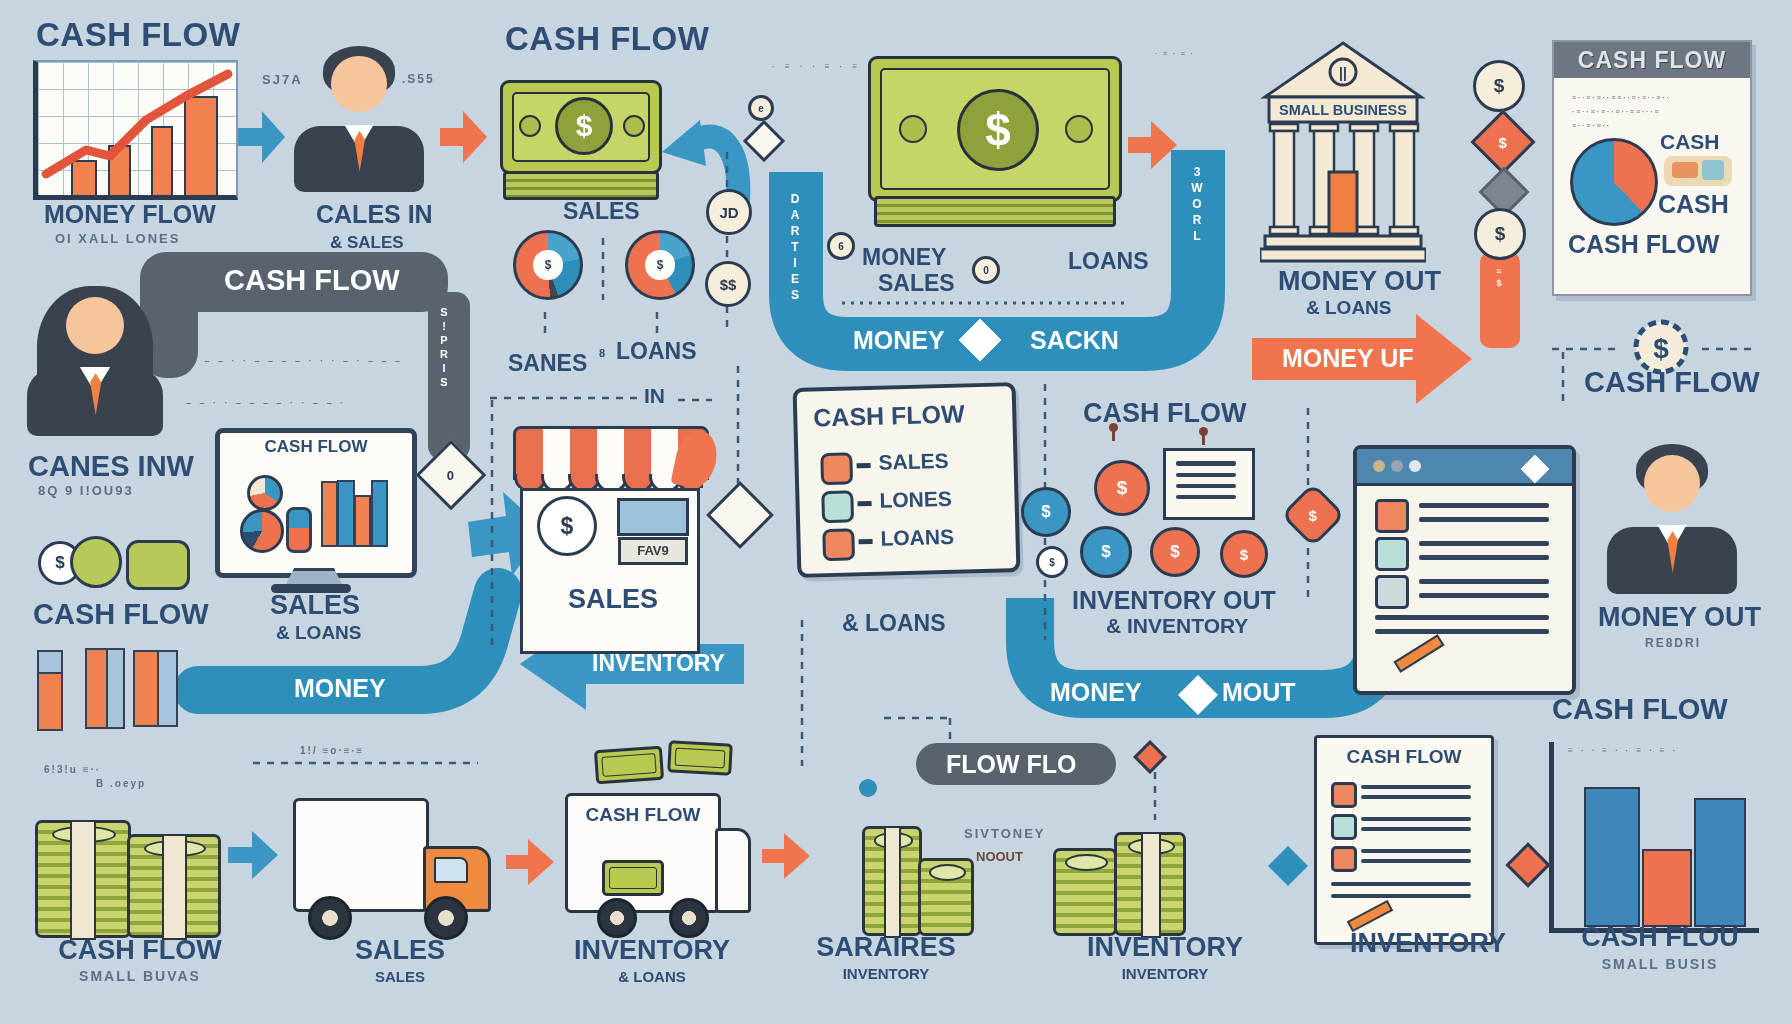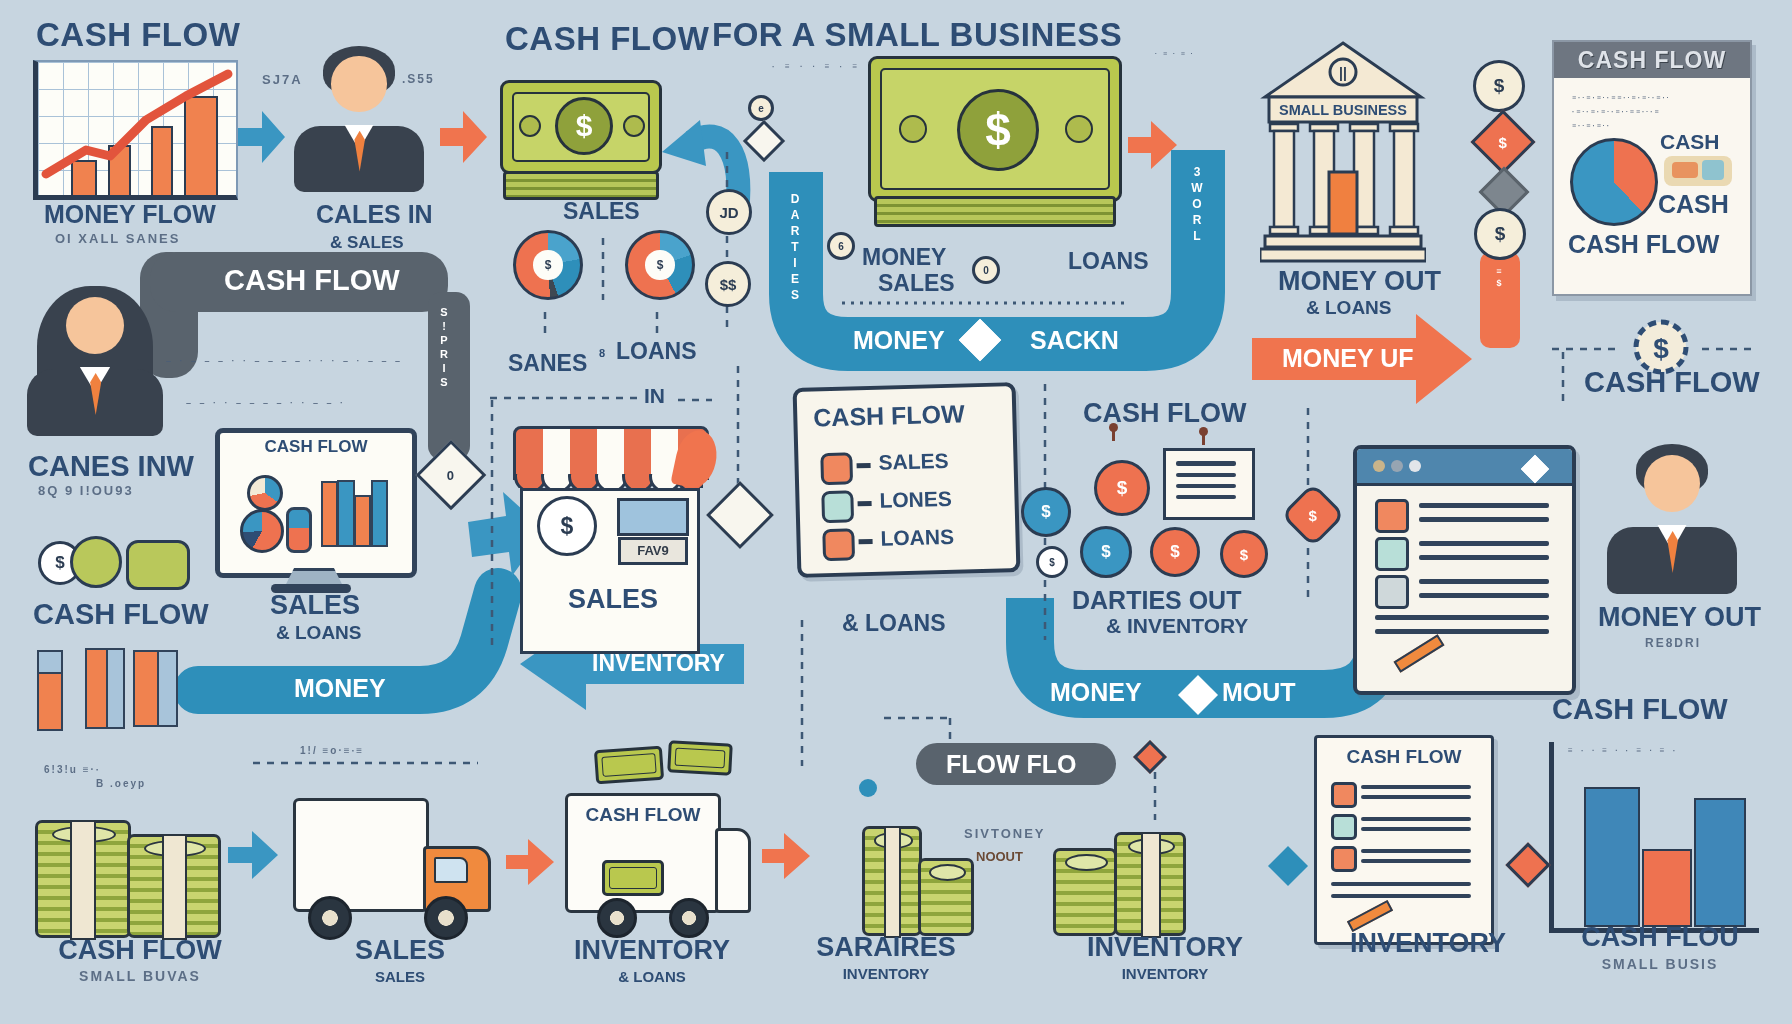--- a/index.html
+++ b/index.html
@@ -101,36 +101,35 @@
   <div class="ab" style="left:33px;top:60px;width:198px;height:133px;background:#fdfdf8;border:2px solid #7e99b5;border-left:5px solid #2b3c52;border-bottom:5px solid #2b3c52;background-image:linear-gradient(#a9c2d8 1.5px,transparent 1.5px),linear-gradient(90deg,#a9c2d8 1.5px,transparent 1.5px);background-size:25px 27px">
     <div class="ab" style="left:33px;top:98px;width:22px;height:33px;background:#f0824f;border:2px solid #2b3c52"></div>
     <div class="ab" style="left:70px;top:83px;width:19px;height:48px;background:#f0824f;border:2px solid #2b3c52"></div>
     <div class="ab" style="left:113px;top:64px;width:18px;height:67px;background:#f0824f;border:2px solid #2b3c52"></div>
     <div class="ab" style="left:146px;top:34px;width:30px;height:97px;background:#f0824f;border:2px solid #2b3c52"></div>
     <svg class="ab" style="left:0;top:0" width="198" height="133">
         <polyline points="8,112 48,88 72,94 108,58 148,34 190,12" fill="none" stroke="#e2543c" stroke-width="9" stroke-linecap="round" stroke-linejoin="round"></polyline>
       </svg>
   </div>
   <div class="ab t s26" style="left:44px;top:200px">MONEY FLOW</div>
-  <div class="ab g s14" style="left:55px;top:231px">OI XALL SANES</div>
+  <div class="ab g s14" style="left:55px;top:231px">OI XALL LONES</div>
   <div class="ab g s14" style="left:262px;top:72px">SJ7A</div>
 
   <div class="ab avatar" style="left:293px;top:46px;width:132px;height:146px">
     <div class="hair"></div>
       <div class="face"></div>
     <div class="body"></div>
       <div class="collar"></div>
       <div class="tie"></div>
   </div>
   <div class="ab t s26" style="left:316px;top:200px">CALES IN</div>
   <div class="ab t s18" style="left:330px;top:233px">&amp; SALES</div>
   <div class="ab g s13" style="left:402px;top:72px">.S55</div>
 
   <div class="ab t s34" style="left:505px;top:20px">CASH FLOW</div>
-  <div class="ab t s34" style="left:712px;top:16px">FOR A SMALL BUSINESS</div>
   <div class="ab g s9" style="left:772px;top:62px;letter-spacing:4px">· ≡ ∙ ∙ ≡ · ≡ ∙ · · ≡ ∙ ≡ · ∙ ≡ · ∙ ∙ ≡ ·</div>
   <div class="ab g s8" style="left:1155px;top:50px">∙ ≡ ∙ ≡ ∙</div>
 
   <div class="ab bill" style="left:500px;top:80px;width:156px;height:88px">
     <div class="bill-in"></div>
     <div class="bill-c" style="left:52px;top:14px;width:52px;height:52px;font-size:30px">$</div>
     <div class="bill-d" style="left:16px;top:32px;width:18px;height:18px"></div>
     <div class="bill-d" style="left:120px;top:32px;width:18px;height:18px"></div>
   </div>
   <div class="ab stack" style="left:503px;top:171px;width:150px;height:23px"></div>
@@ -320,21 +319,21 @@
   <div class="ab coin or s18" style="left:1150px;top:527px;width:44px;height:44px">$</div>
   <div class="ab coin or s16" style="left:1220px;top:530px;width:42px;height:42px">$</div>
   <div class="ab coin bl s18" style="left:1021px;top:487px;width:44px;height:44px">$</div>
   <div class="ab coin s11" style="left:1036px;top:546px;width:26px;height:26px;background:#fff">$</div>
   <div class="ab" style="left:1163px;top:448px;width:86px;height:66px;background:#fbf8f0;border:3px solid #2b3c52">
     <div class="ln" style="left:10px;top:10px;width:60px;height:5px"></div>
     <div class="ln" style="left:10px;top:22px;width:60px;height:4px"></div>
     <div class="ln" style="left:10px;top:33px;width:60px;height:4px"></div>
     <div class="ln" style="left:10px;top:44px;width:60px;height:4px"></div>
   </div>
-  <div class="ab t s26" style="left:1072px;top:586px">DARTIES OUT</div>
+  <div class="ab t s26" style="left:1072px;top:586px">INVENTORY OUT</div>
   <div class="ab t s22" style="left:1106px;top:614px">&amp; INVENTORY</div>
   <div class="ab dia or" style="left:1290px;top:492px;width:40px;height:40px;border-radius:12px">
       <span class="unrot s16">$</span>
     </div>
 
   <div class="ab" style="left:1353px;top:445px;width:215px;height:242px;background:#f7f4ec;border:4px solid #2b3c52;border-radius:8px;box-shadow:4px 5px 0 rgba(90,110,130,.25)">
     <div class="ab" style="left:0;top:0;width:100%;height:34px;background:#4f86ad;border-bottom:3px solid #2b3c52;border-radius:4px 4px 0 0">
       <div class="ab" style="left:16px;top:11px;width:12px;height:12px;border-radius:50%;background:#c9b48a"></div>
       <div class="ab" style="left:34px;top:11px;width:12px;height:12px;border-radius:50%;background:#97a5b2"></div>
       <div class="ab" style="left:52px;top:11px;width:12px;height:12px;border-radius:50%;background:#e2e5e9"></div>

